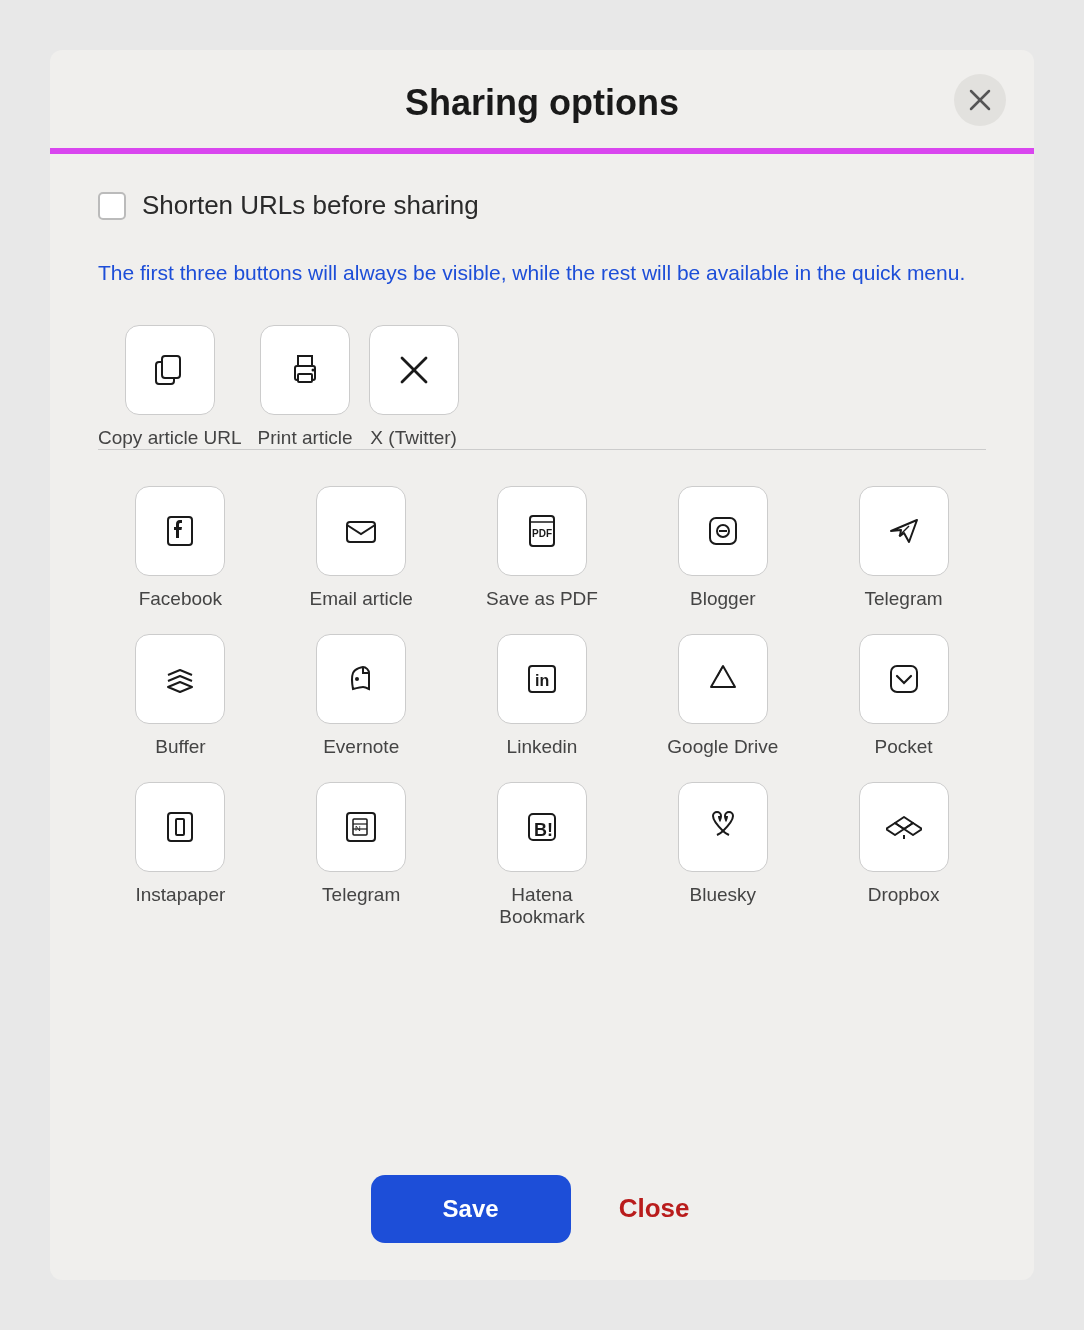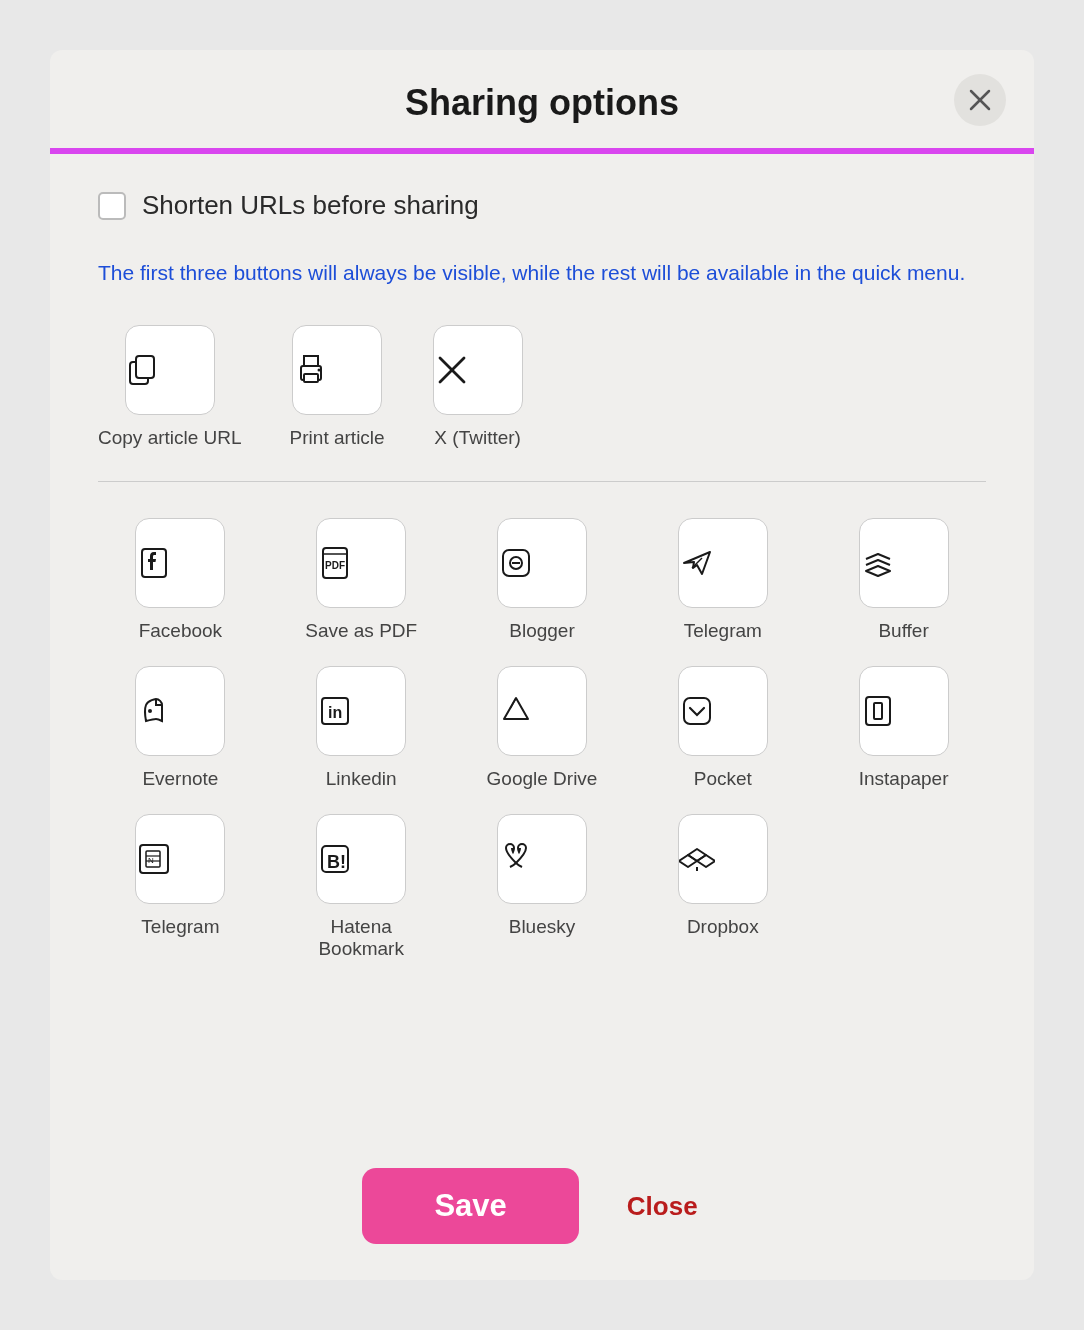--- a/index.html
+++ b/index.html
@@ -83,40 +83,39 @@
       color: #1a1a1a;
     }
     .hint-text {
       font-size: 21px;
       color: #1d4ed8;
       line-height: 1.5;
       margin-bottom: 36px;
     }
     .top-icons-row {
       display: flex;
-      gap: 48px;
-      margin-bottom: 32px;
+      gap: 16px;
       align-items: flex-start;
     }
     .icon-item {
       display: flex;
       flex-direction: column;
       align-items: center;
       gap: 12px;
       cursor: pointer;
     }
     .icon-box {
       width: 90px;
       height: 90px;
       border: 1.5px solid #ccc;
       border-radius: 14px;
       background: white;
       display: flex;
       align-items: center;
-      justify-content: flex-start;
+      justify-content: center;
       font-size: 30px;
     }
     .icon-label {
       font-size: 19px;
       color: #444;
       text-align: center;
     }
     .divider {
       border: none;
       border-top: 1px solid #ccc;
@@ -129,26 +128,26 @@
       margin-bottom: 40px;
     }
     .modal-footer {
       padding: 24px 48px 36px;
       display: flex;
       justify-content: center;
       gap: 24px;
       align-items: center;
     }
     .save-btn {
-      background: #ec4899;
+      background: #1d4ed8;
       color: white;
       border: none;
       padding: 20px 72px;
       border-radius: 14px;
-      font-size: 31px;
+      font-size: 24px;
       font-weight: 700;
       cursor: pointer;
     }
     .close-text-btn {
       background: transparent;
       border: none;
       font-size: 26px;
       font-weight: 700;
       color: #b91c1c;
       cursor: pointer;
@@ -228,20 +227,29 @@
       <div class="icon-item">
         <div class="icon-box">
           <svg class="icon-svg" viewBox="0 0 36 36" fill="none" xmlns="http://www.w3.org/2000/svg">
             <rect x="6" y="4" width="24" height="28" rx="3" stroke="#1a1a1a" stroke-width="2" fill="none"></rect>
             <path d="M20 14h-3v-2.5c0-.8.4-1.5 1.5-1.5H20V7h-2c-3 0-4 2-4 4v3h-2v3h2v8h3v-8h2.5L20 14z" fill="#1a1a1a"></path>
           </svg>
         </div>
         <span class="icon-label">Facebook</span>
       </div>
 
+      <div class="icon-item">
+        <div class="icon-box">
+          <svg class="icon-svg" viewBox="0 0 36 36" fill="none" xmlns="http://www.w3.org/2000/svg">
+            <rect x="4" y="9" width="28" height="20" rx="3" stroke="#1a1a1a" stroke-width="2" fill="none"></rect>
+            <path d="M4 12l14 9 14-9" stroke="#1a1a1a" stroke-width="2" fill="none"></path>
+          </svg>
+        </div>
+        <span class="icon-label">Email article</span>
+      </div>
 
       <div class="icon-item">
         <div class="icon-box">
           <svg class="icon-svg" viewBox="0 0 36 36" fill="none" xmlns="http://www.w3.org/2000/svg">
             <rect x="6" y="3" width="24" height="30" rx="3" stroke="#1a1a1a" stroke-width="2" fill="none"></rect>
             <path d="M6 9h24" stroke="#1a1a1a" stroke-width="1.5"></path>
             <text x="18" y="24" text-anchor="middle" font-size="10" font-weight="bold" fill="#1a1a1a" font-family="sans-serif">PDF</text>
           </svg>
         </div>
         <span class="icon-label">Save as PDF</span>

